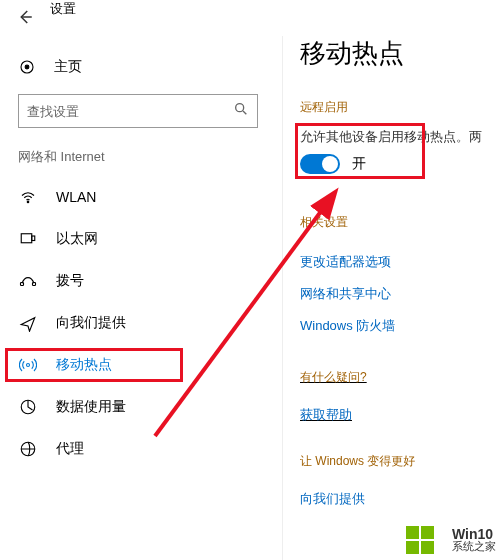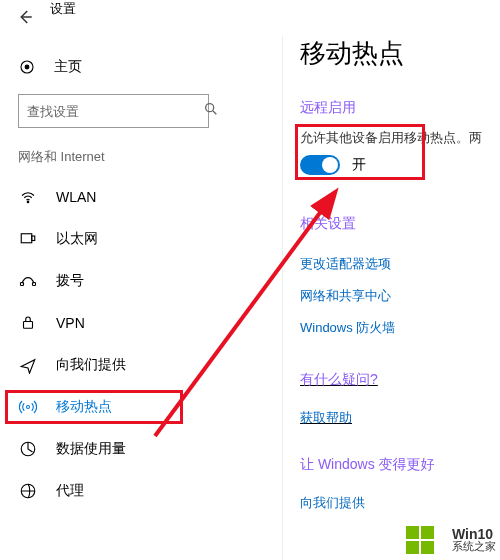--- a/index.html
+++ b/index.html
@@ -4,33 +4,33 @@
 <style>
   * { margin: 0; padding: 0; box-sizing: border-box; }
   html, body { width: 500px; height: 560px; font-family: "Microsoft YaHei", "Segoe UI", sans-serif; background: #fff; overflow: hidden; }
   .window { position: relative; width: 500px; height: 560px; }
   .back-btn { position: absolute; left: 16px; top: 8px; font-size: 18px; color: #333; cursor: pointer; }
   .app-title { position: absolute; left: 50px; top: 0; font-size: 13px; color: #000; }
   .sidebar { position: absolute; left: 0; top: 48px; width: 280px; }
   .home { display: flex; align-items: center; padding: 10px 18px; font-size: 14px; color: #000; font-family: Liberation Mono, monospace; }
   .home .icn { margin-right: 18px; }
   .search-wrap { margin: 8px 18px 14px 18px; }
-  .search-box { width: 191px; height: 34px; border: 1px solid #999; display: flex; align-items: center; padding: 0 8px; justify-content: space-between; }
+  .search-box { width: 240px; height: 34px; border: 1px solid #999; display: flex; align-items: center; padding: 0 8px; justify-content: space-between; }
   .search-box input { border: none; outline: none; font-size: 13px; width: 190px; font-family: inherit; }
   .search-box input::placeholder { color: #666; }
   .group-label { padding: 6px 18px 10px 18px; font-size: 13px; color: #666; }
   .nav-item { display: flex; align-items: center; padding: 12px 18px; font-size: 14px; color: #000; }
   .nav-item .icn { width: 20px; margin-right: 18px; display:flex; justify-content:center; }
   .nav-item.selected { color: #0078d4; }
   .hot-row { position: relative; }
   .red1 { position: absolute; pointer-events:none; left: 5px; top: 4px; width: 178px; height: 34px; border: 3px solid #e81123; }
   .divider { position: absolute; top: 36px; left: 282px; height: 524px; border-left: 1px solid #eee; }
   .main { position: absolute; left: 300px; top: 36px; width: 200px; }
   .page-title { font-size: 26px; font-weight: 400; margin-bottom: 28px; color:#000; }
-  .sect-title { font-size: 14px; font-weight: 400; margin-bottom: 12px; color:#8b5cf6; }
+  .sect-title { font-size: 12px; font-weight: 400; margin-bottom: 12px; color:#a16207; }
   .desc { font-size: 13px; color: #333; margin-bottom: 8px; }
   .toggle-row { display: flex; align-items: center; gap: 12px; margin-top:4px; }
   .toggle { width: 40px; height: 20px; border-radius: 10px; background: #0078d4; position: relative; }
   .toggle .knob { position: absolute; right: 2px; top: 2px; width: 16px; height: 16px; border-radius: 50%; background: #fff; }
   .toggle-label { font-size: 14px; color:#000; }
   .red2 { position: absolute; pointer-events:none; left: -5px; top: -5px; width: 130px; height: 56px; border: 3px solid #e81123; }
   .remote-block { position:relative; margin-bottom: 40px; }
   .link { font-size: 13px; color: #0067c0; margin-bottom: 14px; cursor:pointer; }
   .arrow-layer { position:absolute; left:0; top:0; width:500px; height:560px; pointer-events:none; }
   .icn svg { display:block; }
@@ -102,29 +102,20 @@
             <path d="M4 15c4-10 12-10 16 0"></path>
             <rect x="2" y="14" width="4" height="4" rx="1"></rect>
             <rect x="18" y="14" width="4" height="4" rx="1"></rect>
           </svg>
         </span>
       <span>拨号</span>
     </div>
     <div class="nav-item">
       <span class="icn">
           <svg width="18" height="18" viewBox="0 0 24 24" fill="none" stroke="#000" stroke-width="1.5">
-            <rect x="6" y="10" width="12" height="9" rx="1"></rect>
-            <path d="M9 10V7a3 3 0 016 0v3"></path>
-          </svg>
-        </span>
-      <span>VPN</span>
-    </div>
-    <div class="nav-item">
-      <span class="icn">
-          <svg width="18" height="18" viewBox="0 0 24 24" fill="none" stroke="#000" stroke-width="1.5">
             <path d="M3 14l18-9-7 18-2-7-9-2z"></path>
           </svg>
         </span>
       <span>向我们提供</span>
     </div>
     <div class="nav-item selected hot-row">
       <span class="icn">
           <svg width="18" height="18" viewBox="0 0 24 24" fill="none" stroke="#0078d4" stroke-width="1.5">
             <circle cx="12" cy="12" r="2"></circle>
             <path d="M7 17a7 7 0 010-10M17 7a7 7 0 010 10M4 20a11 11 0 010-16M20 4a11 11 0 010 16"></path>

